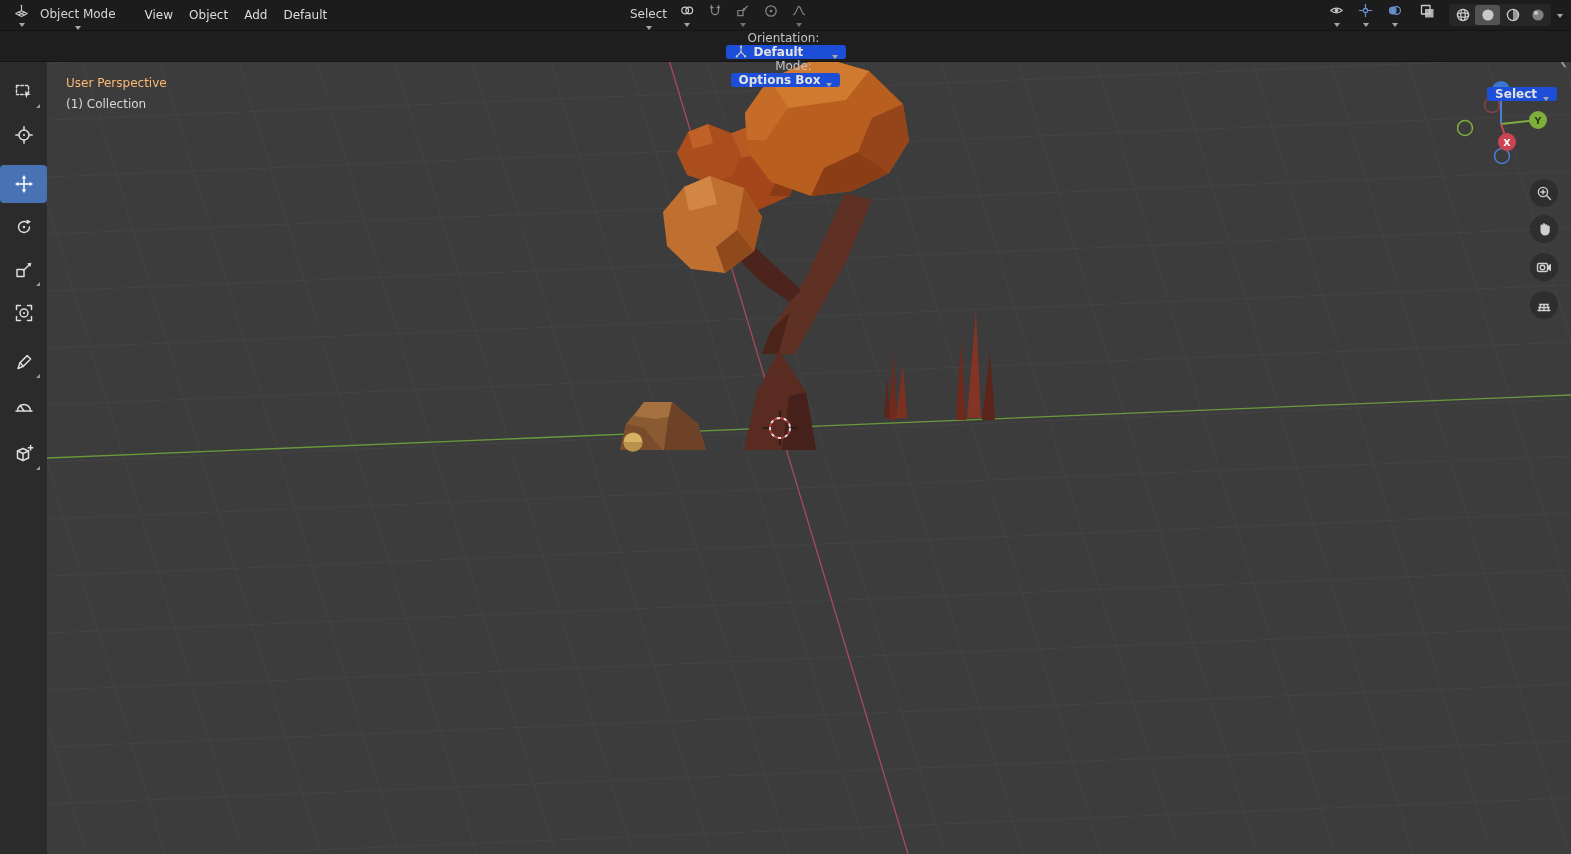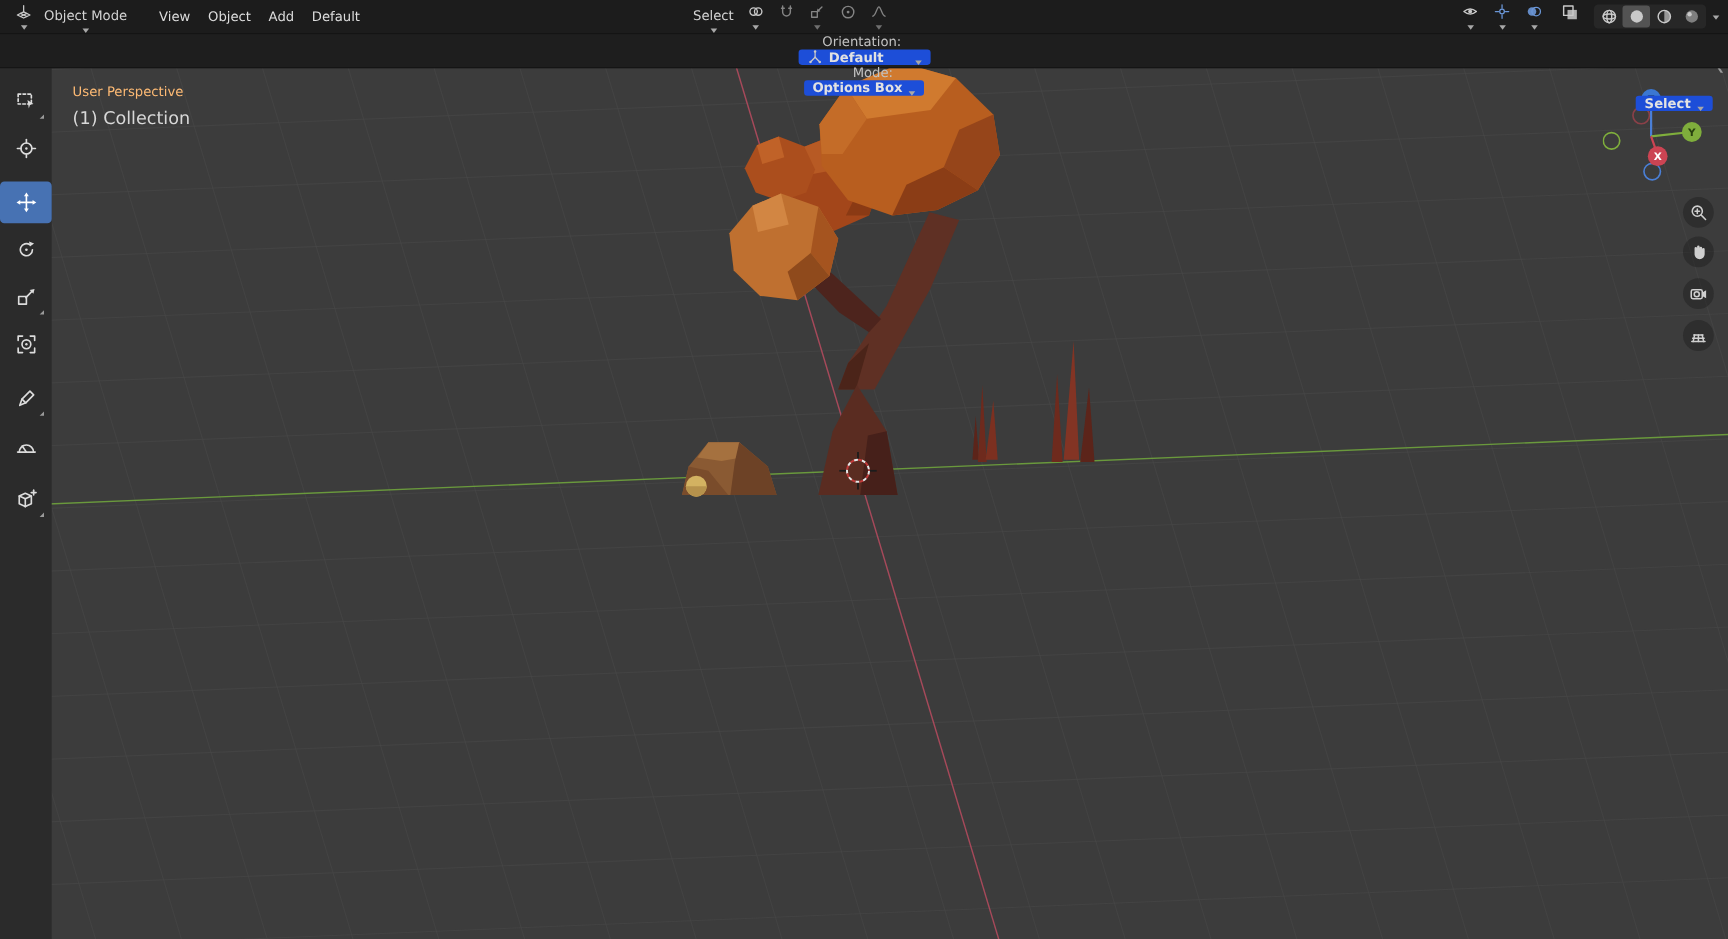--- a/index.html
+++ b/index.html
@@ -46,21 +46,21 @@
   .group-gap{height:6px;flex:0 0 auto;}
   .ticon *{stroke:#dcdcdc;fill:none;stroke-width:1.5;stroke-linecap:round;stroke-linejoin:round;}
   .ticon .f{fill:#dcdcdc;stroke:none;}
   .tool-btn.active .ticon *{stroke:#ffffff;}
   .tool-btn.active .ticon .f{fill:#ffffff;stroke:none;}
   .corner{position:absolute;right:3px;bottom:3px;width:0;height:0;border-left:4px solid transparent;border-bottom:4px solid #9a9a9a;}
   
   #scene{position:absolute;left:0;top:0;z-index:0;}
   .vp-overlay-text{position:absolute;left:66px;top:73px;z-index:3;line-height:1.75;}
   .vp-line1{color:#fdba74;font-size:12px;}
-  .vp-line2{color:#d8d8d8;font-size:16px;}
+  .vp-line2{color:#d8d8d8;font-size:12px;}
   .nav-gizmo{position:absolute;right:22px;top:76px;z-index:3;}
   .nav-btn{position:absolute;width:28px;height:28px;border-radius:50%;background:rgba(20,20,20,0.35);
     display:flex;align-items:center;justify-content:center;z-index:3;}
   .nicon *{stroke:#cfcfcf;fill:none;stroke-width:1.4;stroke-linecap:round;stroke-linejoin:round;}
   .nicon .f{fill:#cfcfcf;stroke:none;}
   .region-toggle{position:absolute;right:1px;top:54px;z-index:3;color:#9b9b9b;font-size:10px;padding:2px;}
   .gz-label{font-size:9.5px;font-weight:bold;font-family:"DejaVu Sans",sans-serif;}
 </style>
 </head>
 <body style="background: rgb(60, 60, 60);">

